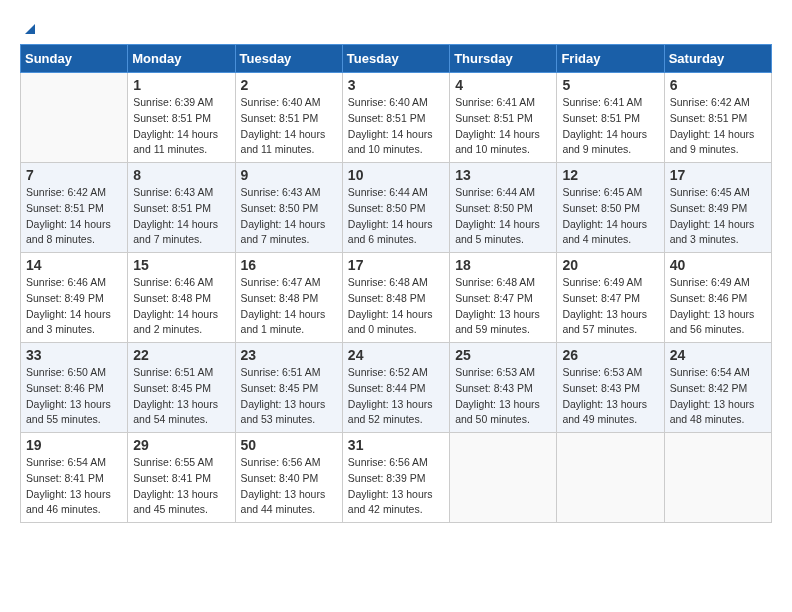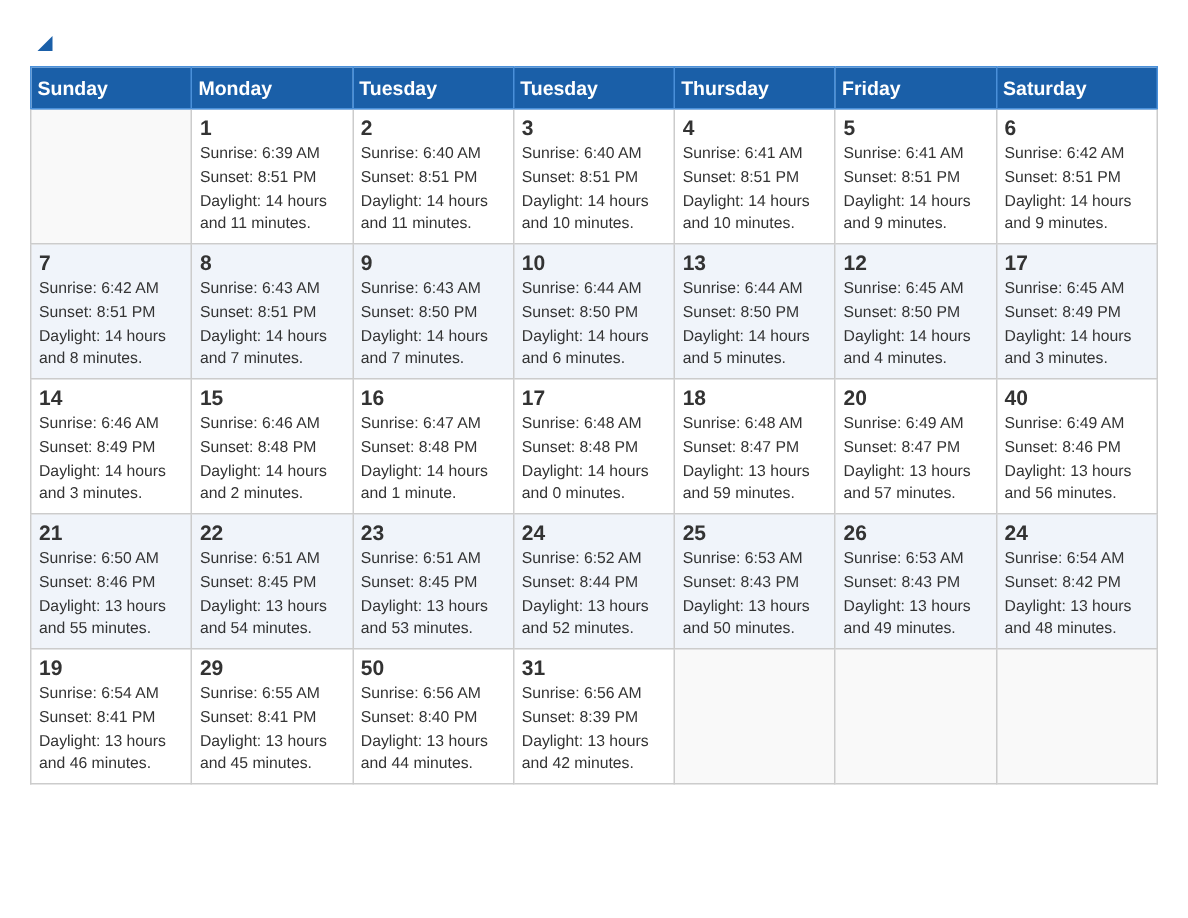--- a/index.html
+++ b/index.html
@@ -190,21 +190,21 @@
           <span class="day-number">20</span>
           <div class="day-info">Sunrise: 6:49 AM<br>Sunset: 8:47 PM<br>Daylight: 13 hours and 57 minutes.</div>
         </td>
         <td>
           <span class="day-number">40</span>
           <div class="day-info">Sunrise: 6:49 AM<br>Sunset: 8:46 PM<br>Daylight: 13 hours and 56 minutes.</div>
         </td>
       </tr>
       <tr class="row-alt">
         <td>
-          <span class="day-number">21</span>
+          <span class="day-number">33</span>
           <div class="day-info">Sunrise: 6:50 AM<br>Sunset: 8:46 PM<br>Daylight: 13 hours and 55 minutes.</div>
         </td>
         <td>
           <span class="day-number">22</span>
           <div class="day-info">Sunrise: 6:51 AM<br>Sunset: 8:45 PM<br>Daylight: 13 hours and 54 minutes.</div>
         </td>
         <td>
           <span class="day-number">23</span>
           <div class="day-info">Sunrise: 6:51 AM<br>Sunset: 8:45 PM<br>Daylight: 13 hours and 53 minutes.</div>
         </td>

